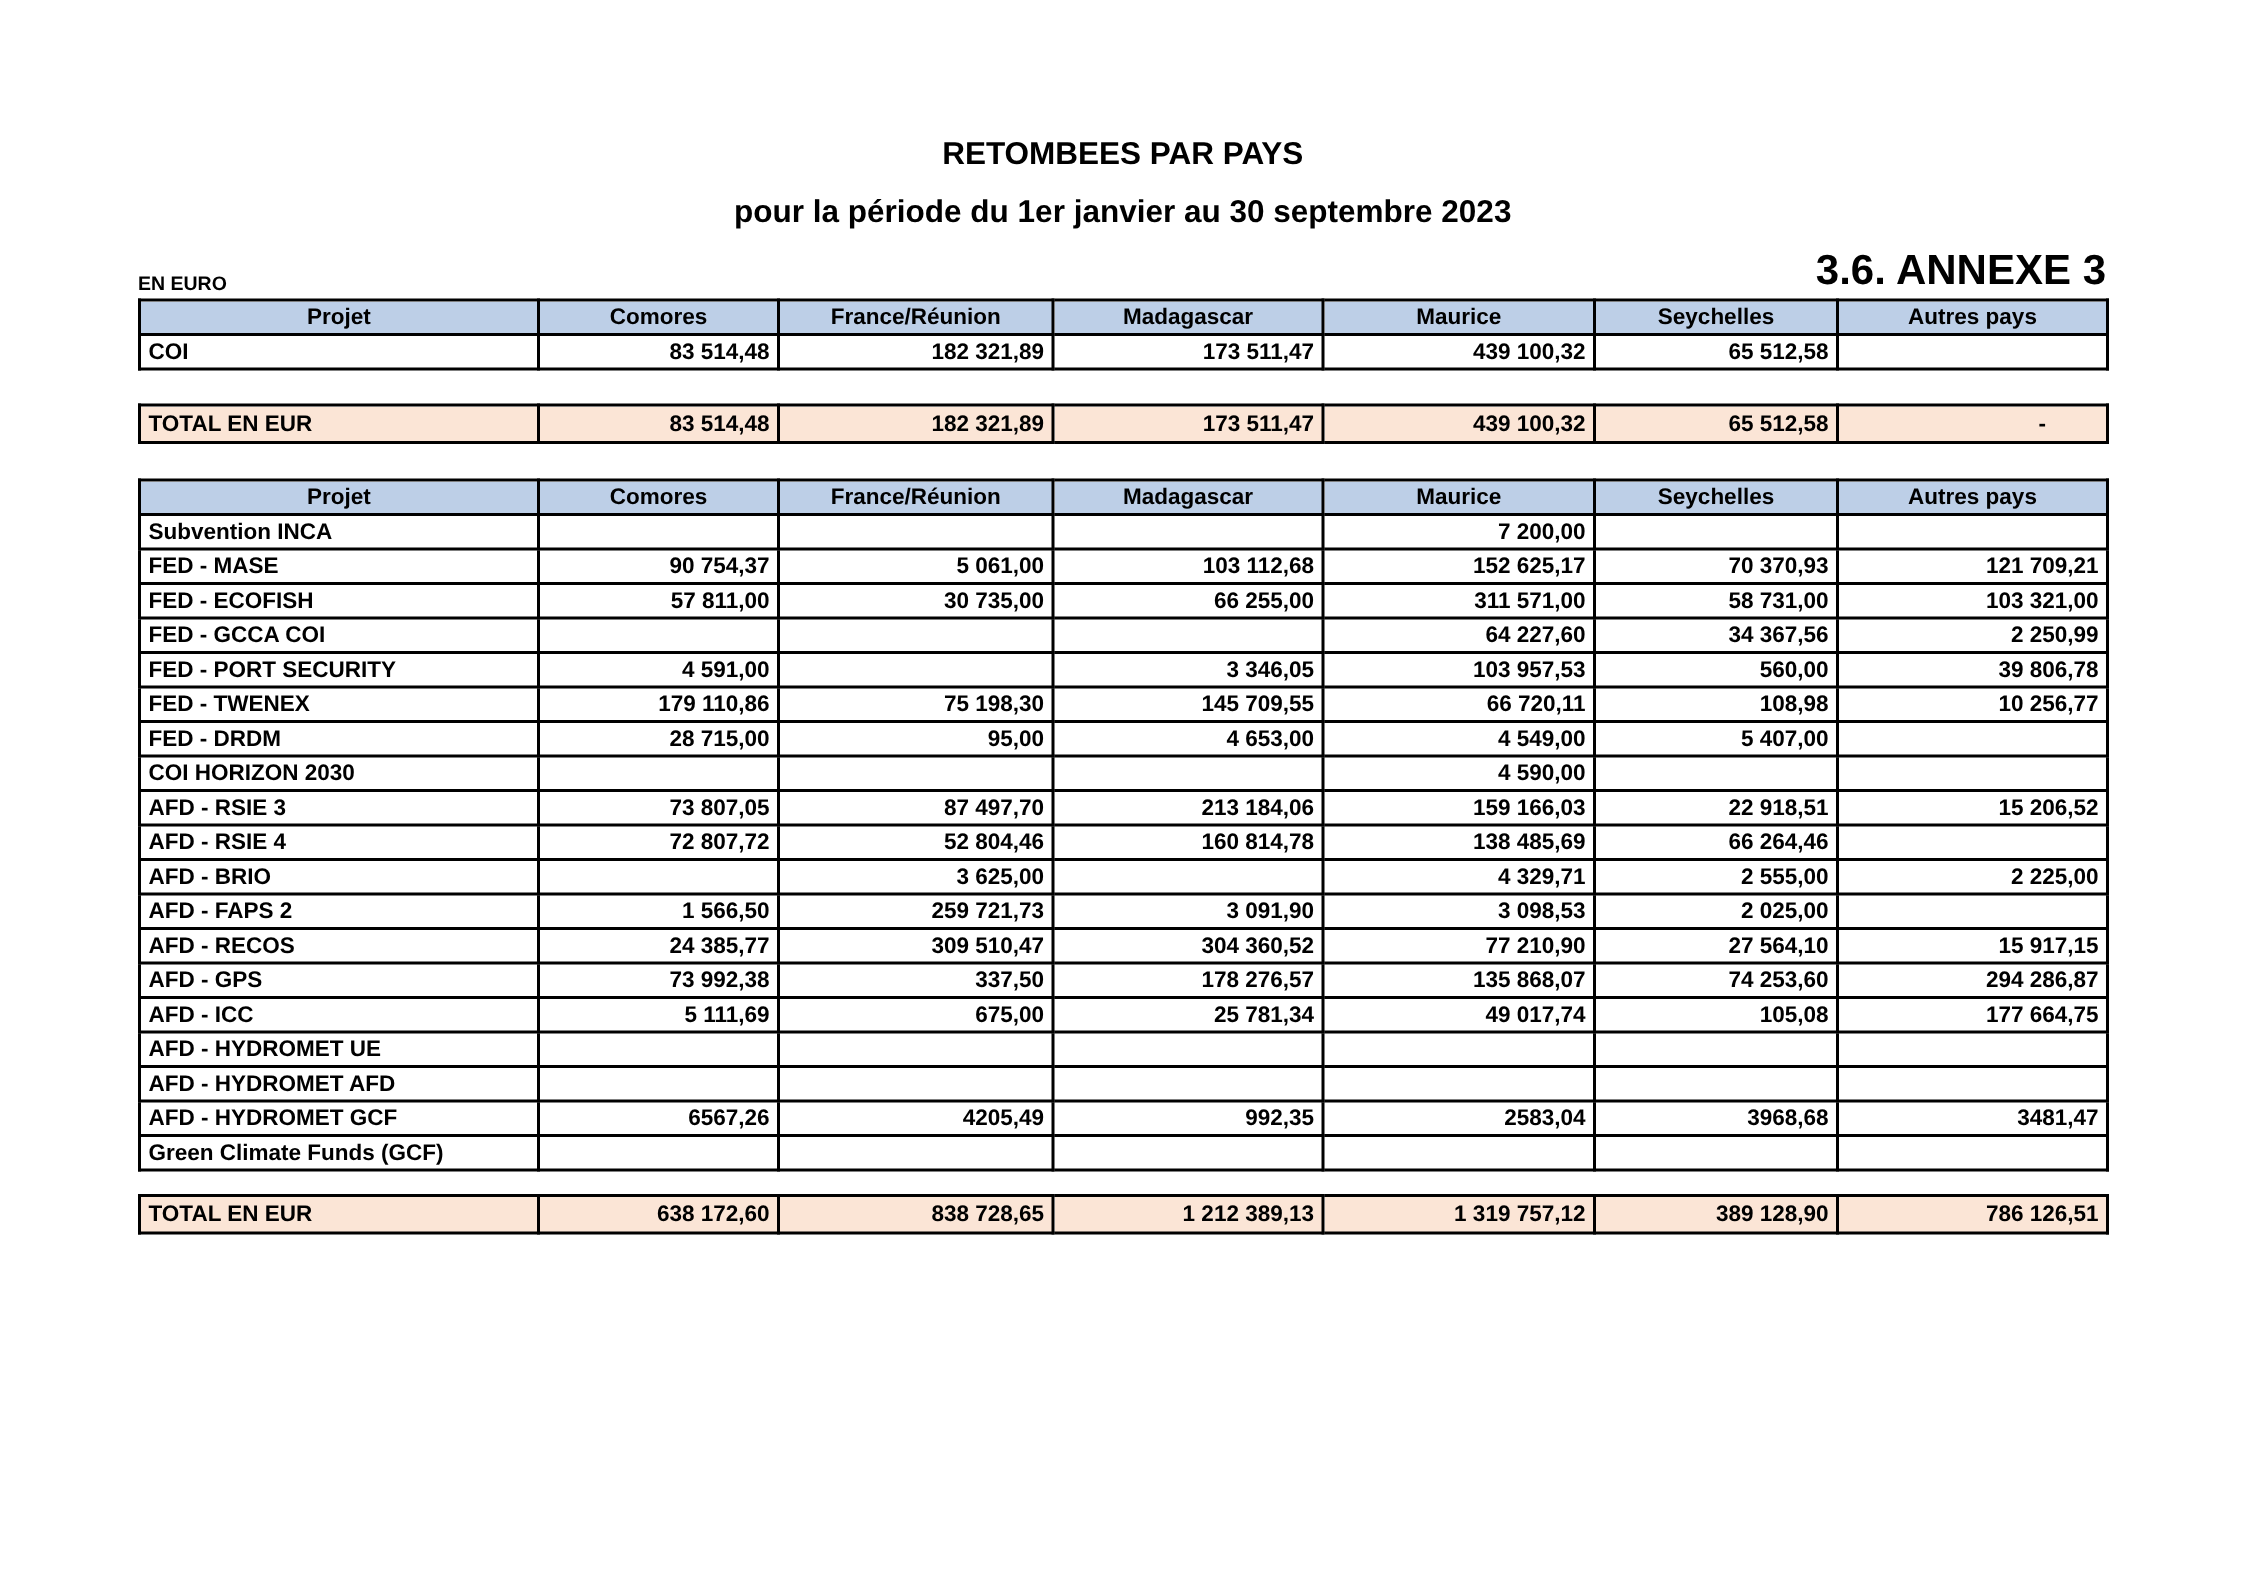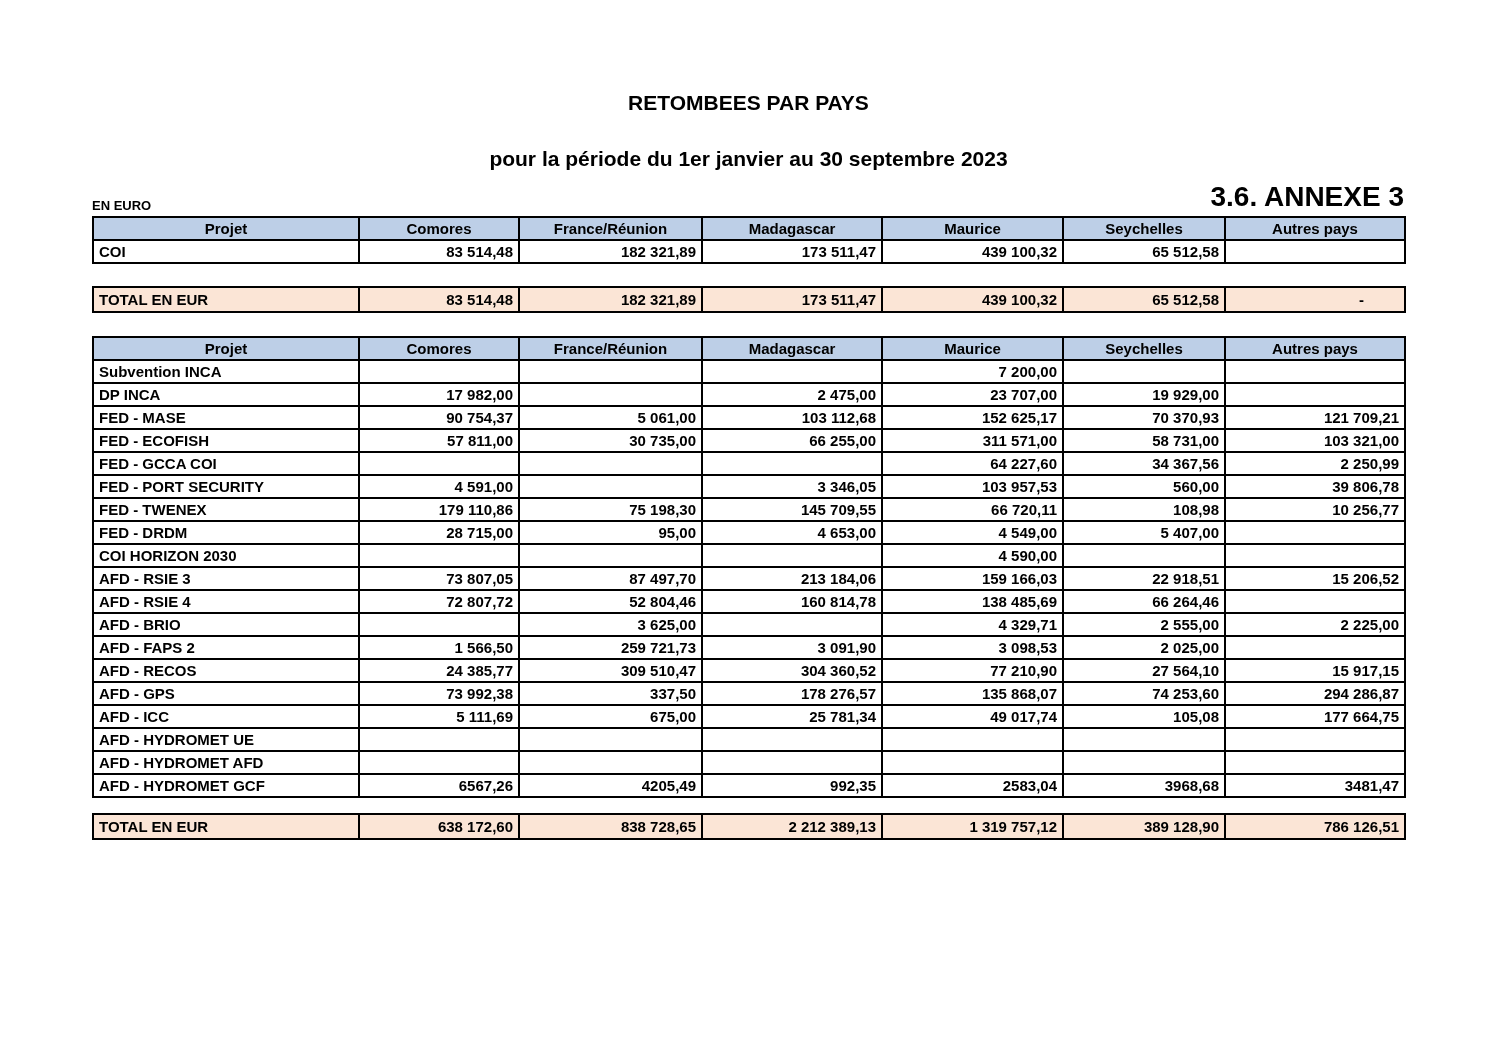--- a/index.html
+++ b/index.html
@@ -8,21 +8,21 @@
     width: 1497px; height: 1058px;
     background: #ffffff;
     font-family: "Liberation Sans", sans-serif;
     color: #000;
     overflow: hidden;
   }
   .sheet { position: relative; width: 1497px; height: 1058px; }
 
   .titles { text-align: center; padding-top: 90px; }
   .title    { font-size: 21px; font-weight: 700; line-height: 25px; }
-  .subtitle { font-size: 21px; font-weight: 700; line-height: 25px; margin-top: 31px; }
+  .subtitle { font-size: 21px; font-weight: 700; line-height: 25px; margin-top: 14px; }
 
   .meta-row {
     display: flex; justify-content: space-between; align-items: flex-end;
     margin: 10px 93px 3px 92px;
   }
   .currency { font-size: 13px; font-weight: 700; }
   .annex    { font-size: 28px; font-weight: 700; text-align: center; }
 
   table {
     border-collapse: collapse;
@@ -160,29 +160,20 @@
         <tr>
           <td class="label-cell">Subvention INCA</td>
           <td class="value-cell"></td>
           <td class="value-cell"></td>
           <td class="value-cell"></td>
           <td class="value-cell">7 200,00</td>
           <td class="value-cell"></td>
           <td class="value-cell"></td>
         </tr>
         <tr>
-          <td class="label-cell">DP INCA</td>
-          <td class="value-cell">17 982,00</td>
-          <td class="value-cell"></td>
-          <td class="value-cell">2 475,00</td>
-          <td class="value-cell">23 707,00</td>
-          <td class="value-cell">19 929,00</td>
-          <td class="value-cell"></td>
-        </tr>
-        <tr>
           <td class="label-cell">FED - MASE</td>
           <td class="value-cell">90 754,37</td>
           <td class="value-cell">5 061,00</td>
           <td class="value-cell">103 112,68</td>
           <td class="value-cell">152 625,17</td>
           <td class="value-cell">70 370,93</td>
           <td class="value-cell">121 709,21</td>
         </tr>
         <tr>
           <td class="label-cell">FED - ECOFISH</td>
@@ -320,40 +311,49 @@
           <td class="value-cell"></td>
         </tr>
         <tr>
           <td class="label-cell">AFD - HYDROMET GCF</td>
           <td class="value-cell">6567,26</td>
           <td class="value-cell">4205,49</td>
           <td class="value-cell">992,35</td>
           <td class="value-cell">2583,04</td>
           <td class="value-cell">3968,68</td>
           <td class="value-cell">3481,47</td>
+        </tr>
+        <tr>
+          <td class="label-cell">Green Climate Funds (GCF)</td>
+          <td class="value-cell"></td>
+          <td class="value-cell"></td>
+          <td class="value-cell"></td>
+          <td class="value-cell"></td>
+          <td class="value-cell"></td>
+          <td class="value-cell"></td>
         </tr>
       </tbody>
   </table>
 
   <table class="total-table grand-total">
     <colgroup>
         <col class="c0">
         <col class="c1">
         <col class="c2">
         <col class="c3">
         <col class="c4">
         <col class="c5">
         <col class="c6">
       </colgroup>
     <tbody>
         <tr>
           <td class="label-cell">TOTAL EN EUR</td>
           <td class="value-cell">638 172,60</td>
           <td class="value-cell">838 728,65</td>
-          <td class="value-cell">2 212 389,13</td>
+          <td class="value-cell">1 212 389,13</td>
           <td class="value-cell">1 319 757,12</td>
           <td class="value-cell">389 128,90</td>
           <td class="value-cell">786 126,51</td>
         </tr>
       </tbody>
   </table>
 
 </div>
 
 </body></html>

